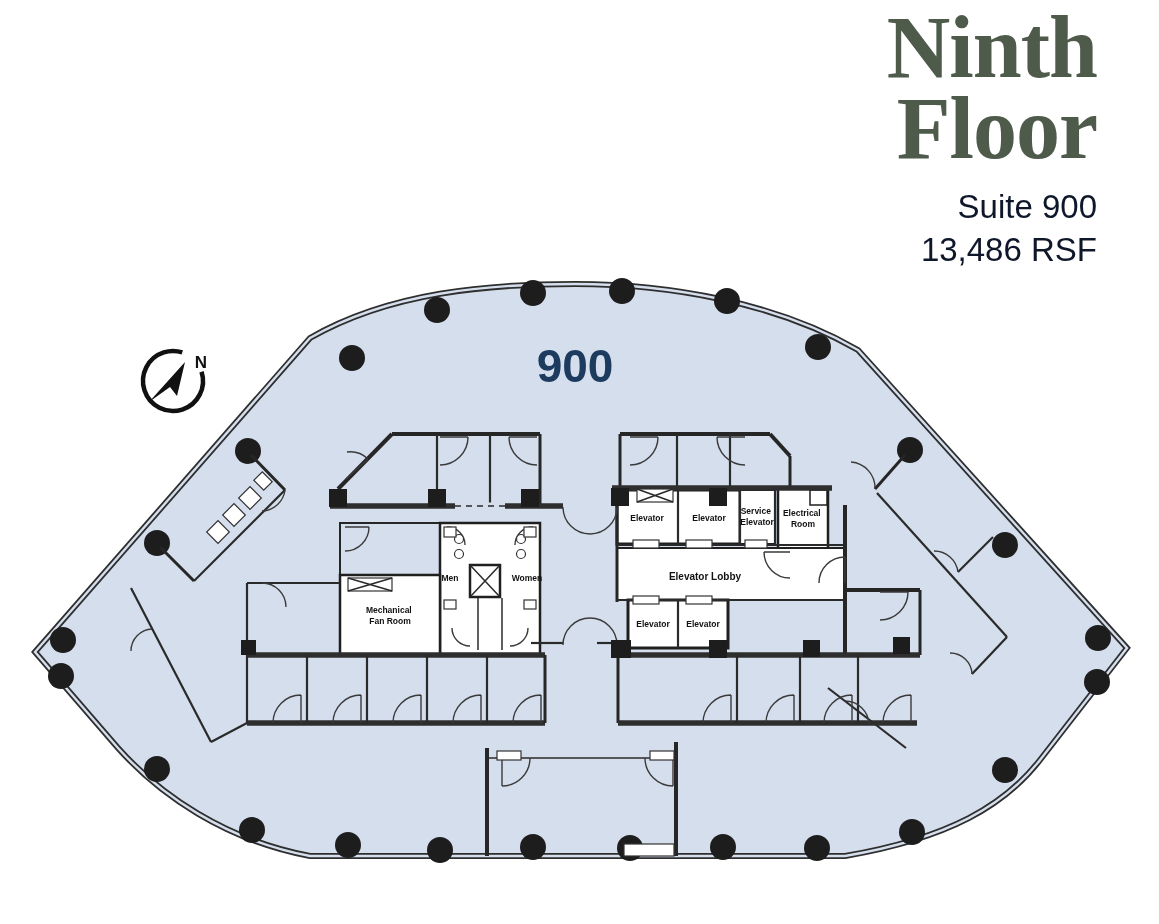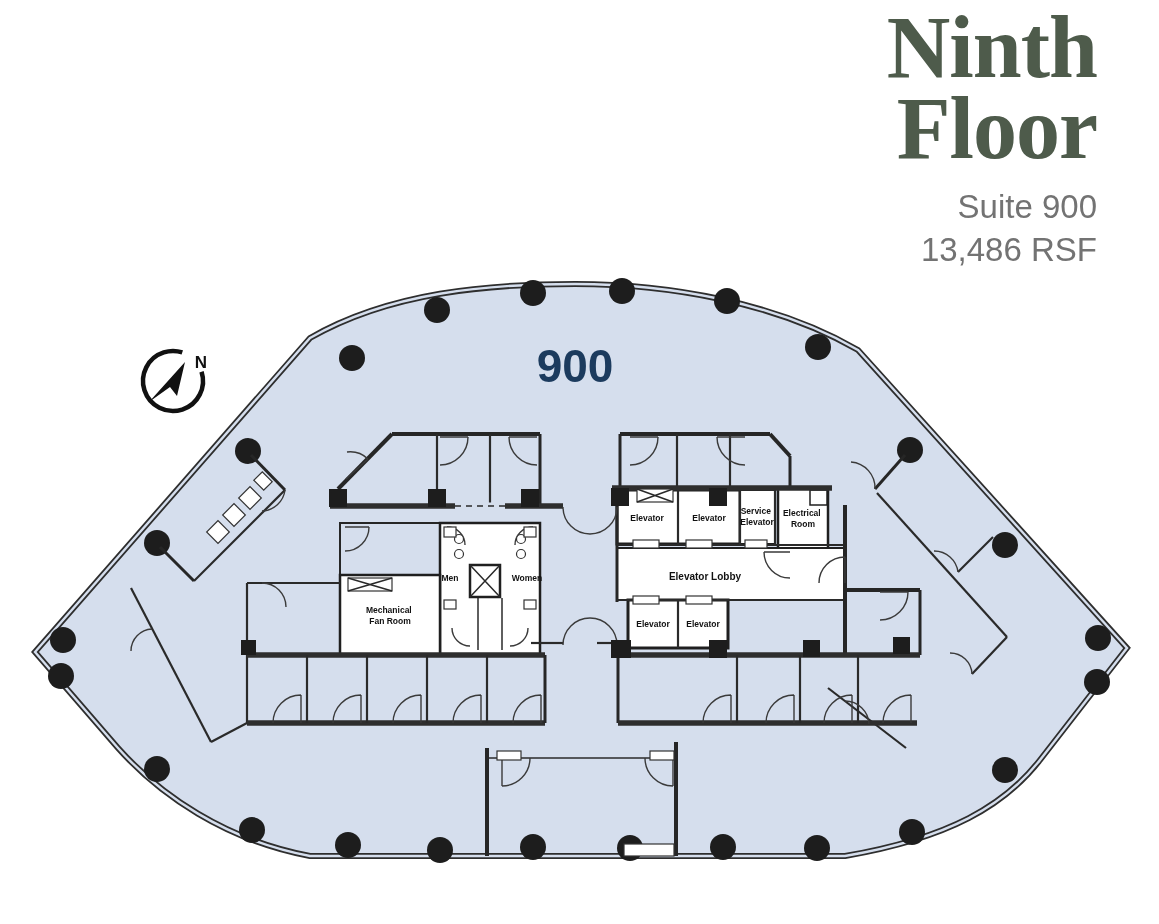--- a/index.html
+++ b/index.html
@@ -4,21 +4,21 @@
 <style>
   html,body{margin:0;padding:0;background:#ffffff;}
   #stage{position:relative;width:1159px;height:924px;background:#ffffff;overflow:hidden;
          font-family:"Liberation Sans",sans-serif;}
   #plan-svg{position:absolute;left:0;top:0;}
   
   #title-block{position:absolute;top:8px;right:62px;text-align:right;color:#4E5B4B;}
   #title-block .big{font-family:"Liberation Serif",serif;font-weight:700;
          font-size:88px;line-height:0.92;letter-spacing:-1px;display:block;}
   #title-block .sub{font-family:"Liberation Sans",sans-serif;font-size:33px;line-height:1.25;
-         margin-top:16px;color:#737373;}
+         margin-top:16px;color:#0f172a;}
   
   .w1{stroke:#2a2a2a;stroke-width:1.5;fill:none;}
   .w2{stroke:#2a2a2a;stroke-width:2.2;fill:none;}
   .w3{stroke:#262626;stroke-width:3;fill:none;}
   .w4{stroke:#262626;stroke-width:4;fill:none;}
   .w5{stroke:#2e2e2e;stroke-width:5.5;fill:none;}
   .door{stroke:#3a3a3a;stroke-width:1.4;fill:none;}
   .whiteroom{fill:#ffffff;stroke:#1f1f1f;}
   .blueroom{fill:#D5DEED;stroke:#262626;}
   .col{fill:#1D1D1D;stroke:none;}

